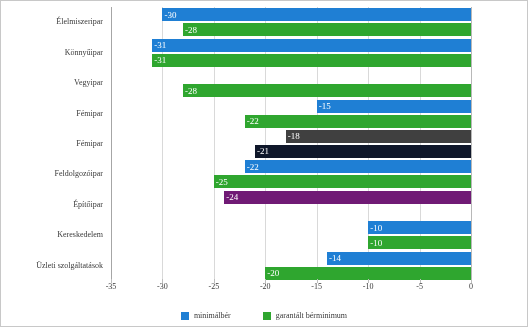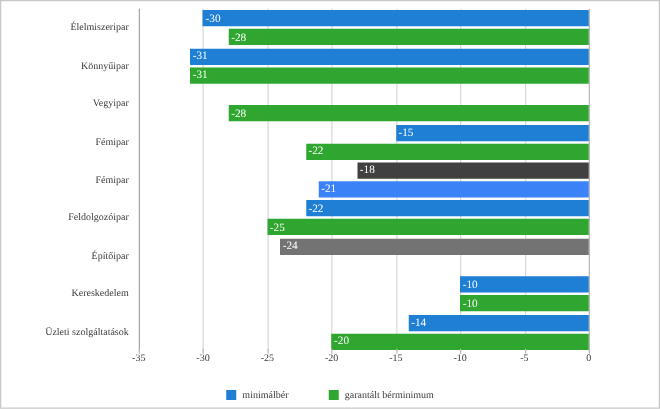--- a/index.html
+++ b/index.html
@@ -202,34 +202,34 @@
           <span class="bar-label">-15</span>
         </div>
         <div class="bar series-guar" style="width: 226.286px; top: 16.2222px; background: rgb(47, 166, 47);">
           <span class="bar-label">-22</span>
         </div>
       </div>
       <div class="cat-row" style="top: 121.778px; height: 30.4444px;">
         <div class="bar series-min" style="width: 185.143px; top: 1.22222px; background: #404040;">
           <span class="bar-label">-18</span>
         </div>
-        <div class="bar series-guar" style="width: 216px; top: 16.2222px; background: #3b82f6;">
+        <div class="bar series-guar" style="width: 216px; top: 16.2222px; background: #0f172a;">
           <span class="bar-label">-21</span>
         </div>
       </div>
       <div class="cat-row" style="top: 152.222px; height: 30.4444px;">
         <div class="bar series-min" style="width: 226.286px; top: 1.22222px; background: rgb(31, 127, 212);">
           <span class="bar-label">-22</span>
         </div>
         <div class="bar series-guar" style="width: 257.143px; top: 16.2222px; background: rgb(47, 166, 47);">
           <span class="bar-label">-25</span>
         </div>
       </div>
       <div class="cat-row" style="top: 182.667px; height: 30.4444px;">
-        <div class="bar series-min" style="width: 246.857px; top: 1.22222px; background: #737373;">
+        <div class="bar series-min" style="width: 246.857px; top: 1.22222px; background: #701a75;">
           <span class="bar-label">-24</span>
         </div>
       </div>
       <div class="cat-row" style="top: 213.111px; height: 30.4444px;">
         <div class="bar series-min" style="width: 102.857px; top: 1.22222px; background: rgb(31, 127, 212);">
           <span class="bar-label">-10</span>
         </div>
         <div class="bar series-guar" style="width: 102.857px; top: 16.2222px; background: rgb(47, 166, 47);">
           <span class="bar-label">-10</span>
         </div>

